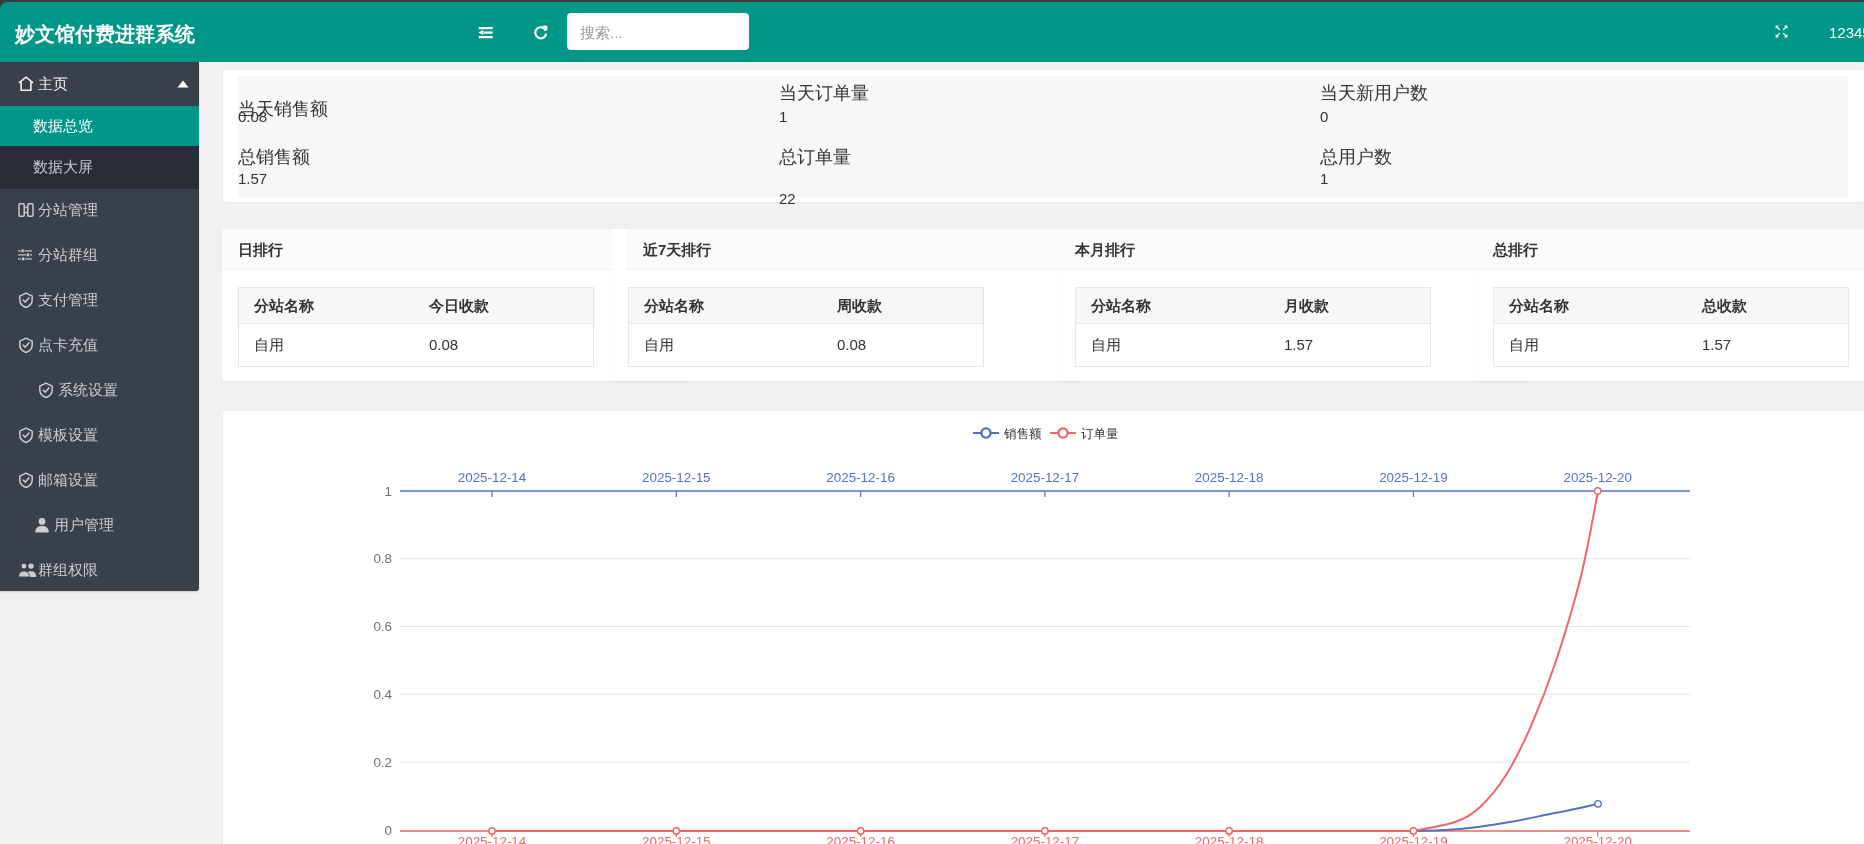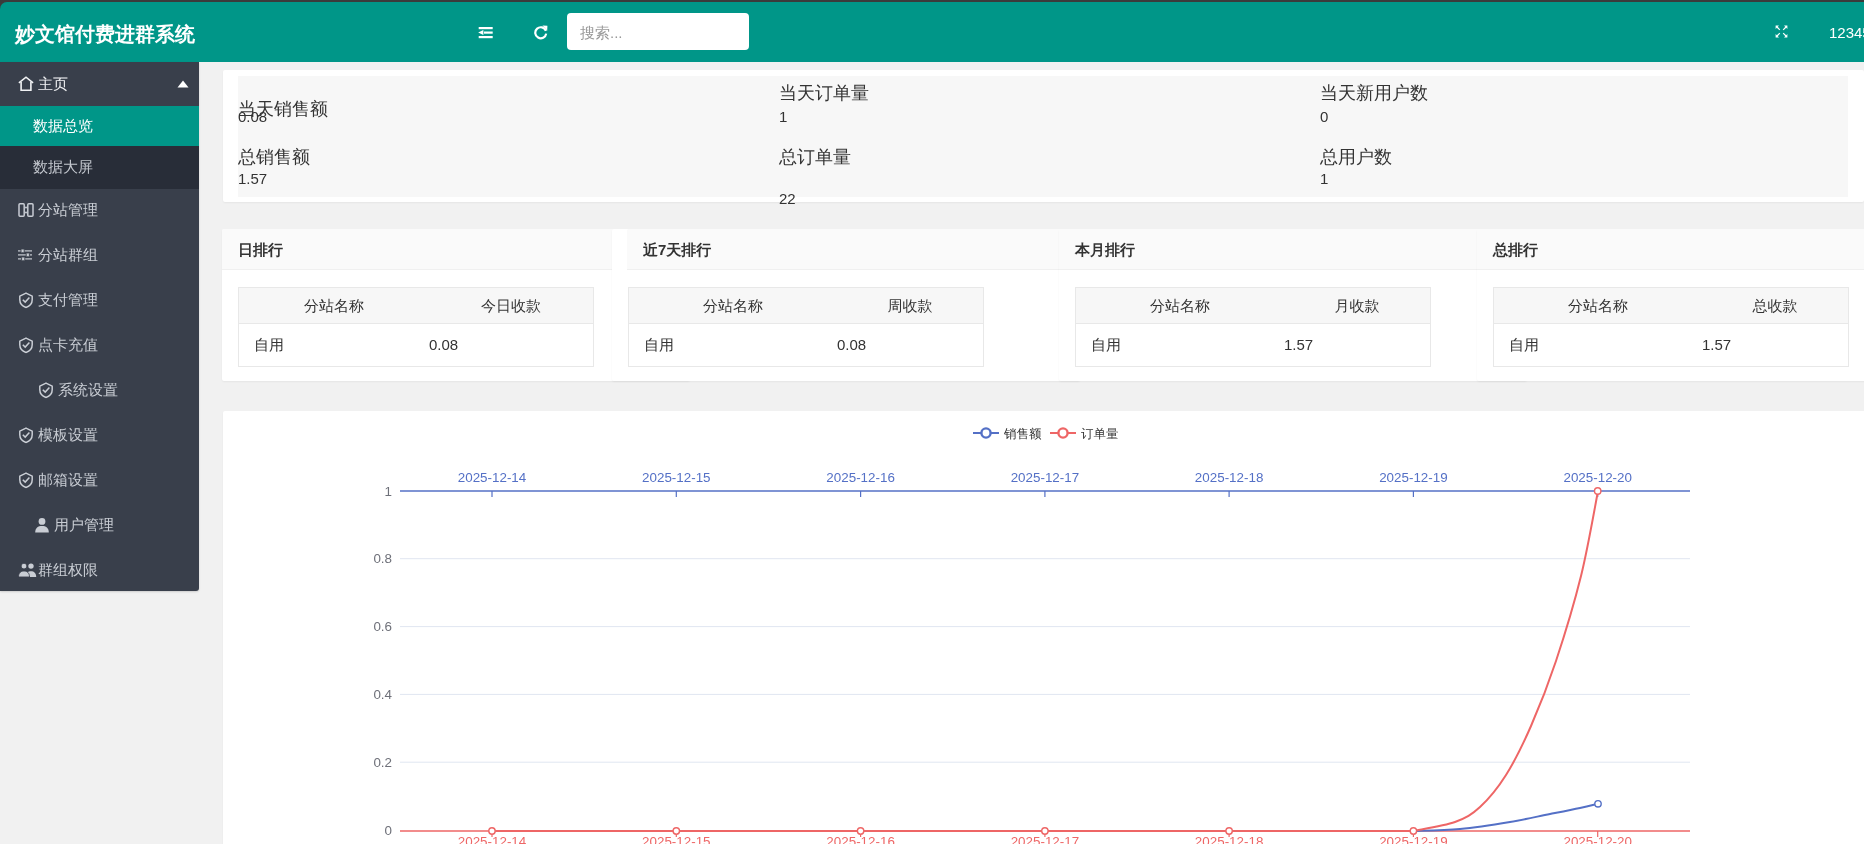--- a/index.html
+++ b/index.html
@@ -25,21 +25,21 @@
   .side-item svg { position:absolute; left:18px; top:50%; transform:translateY(-50%); }
   
   .rank { top:229px; width:468px; height:152px; }
   .rhead { height:41px; line-height:41px; padding-left:16px; background:#fafafa; border-bottom:1px solid #f0f0f0; font-size:15px; font-weight:bold; color:#333; border-radius:2px 2px 0 0; }
   .rtable { position:absolute; left:16px; top:58px; width:356px; border:1px solid #e8e8e8; font-size:15px; color:#333; }
   .rth, .rtd { display:flex; }
   .rth span, .rtd span { padding-left:15px; }
   .rth span:first-child, .rtd span:first-child { width:193px; }
   .rth span:last-child, .rtd span:last-child { flex:1; }
   #r1 .rth span:first-child, #r1 .rtd span:first-child { width:175px; }
-  .rth { background:#f7f7f7; font-weight:normal; height:36px; line-height:36px; border-bottom:1px solid #e8e8e8;text-align:center; }
+  .rth { background:#f7f7f7; font-weight:bold; height:36px; line-height:36px; border-bottom:1px solid #e8e8e8; }
   .rtd { background:#fff; height:42px; line-height:42px; }
 </style>
 </head>
 <body>
 <div id="topdark" class="abs"></div>
 <div id="navbar" class="abs"></div>
 <div id="navtitle" class="abs">妙文馆付费进群系统</div>
 
 <svg class="abs" style="left:478px;top:26px" width="15" height="14" viewBox="0 0 15 14">
   <rect x="0.7" y="1" width="14" height="2.2" fill="#fff"></rect>

